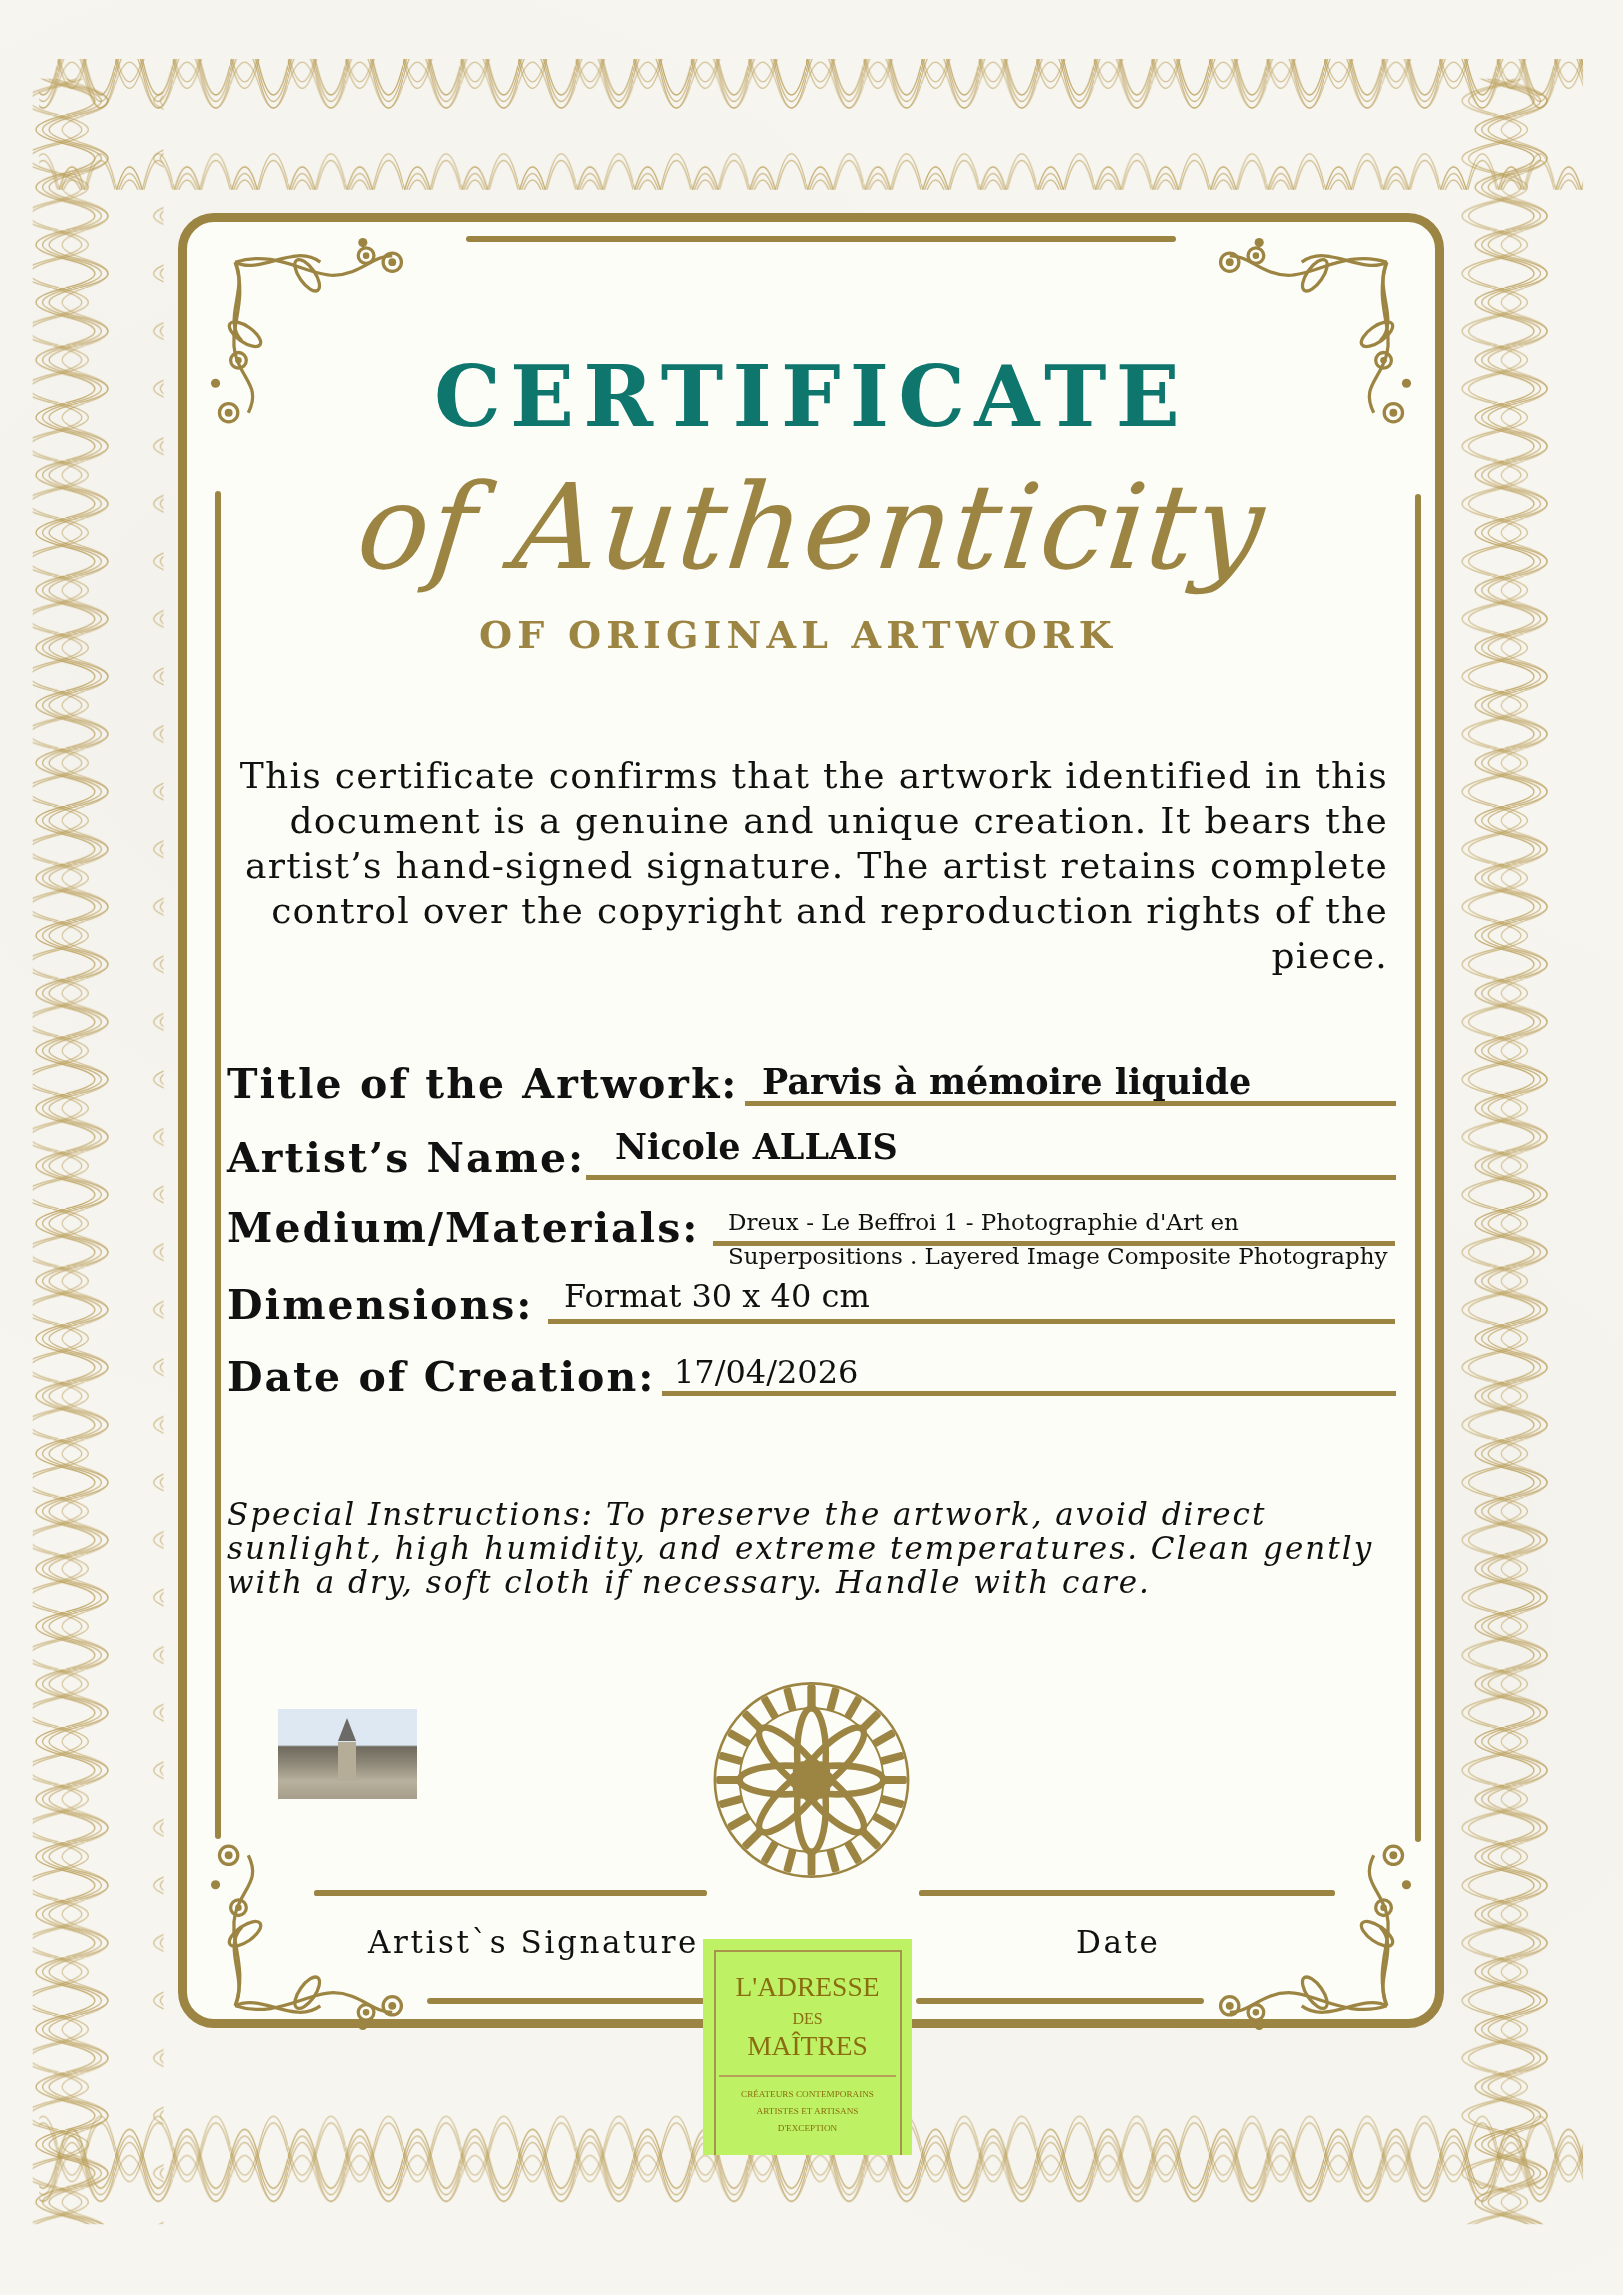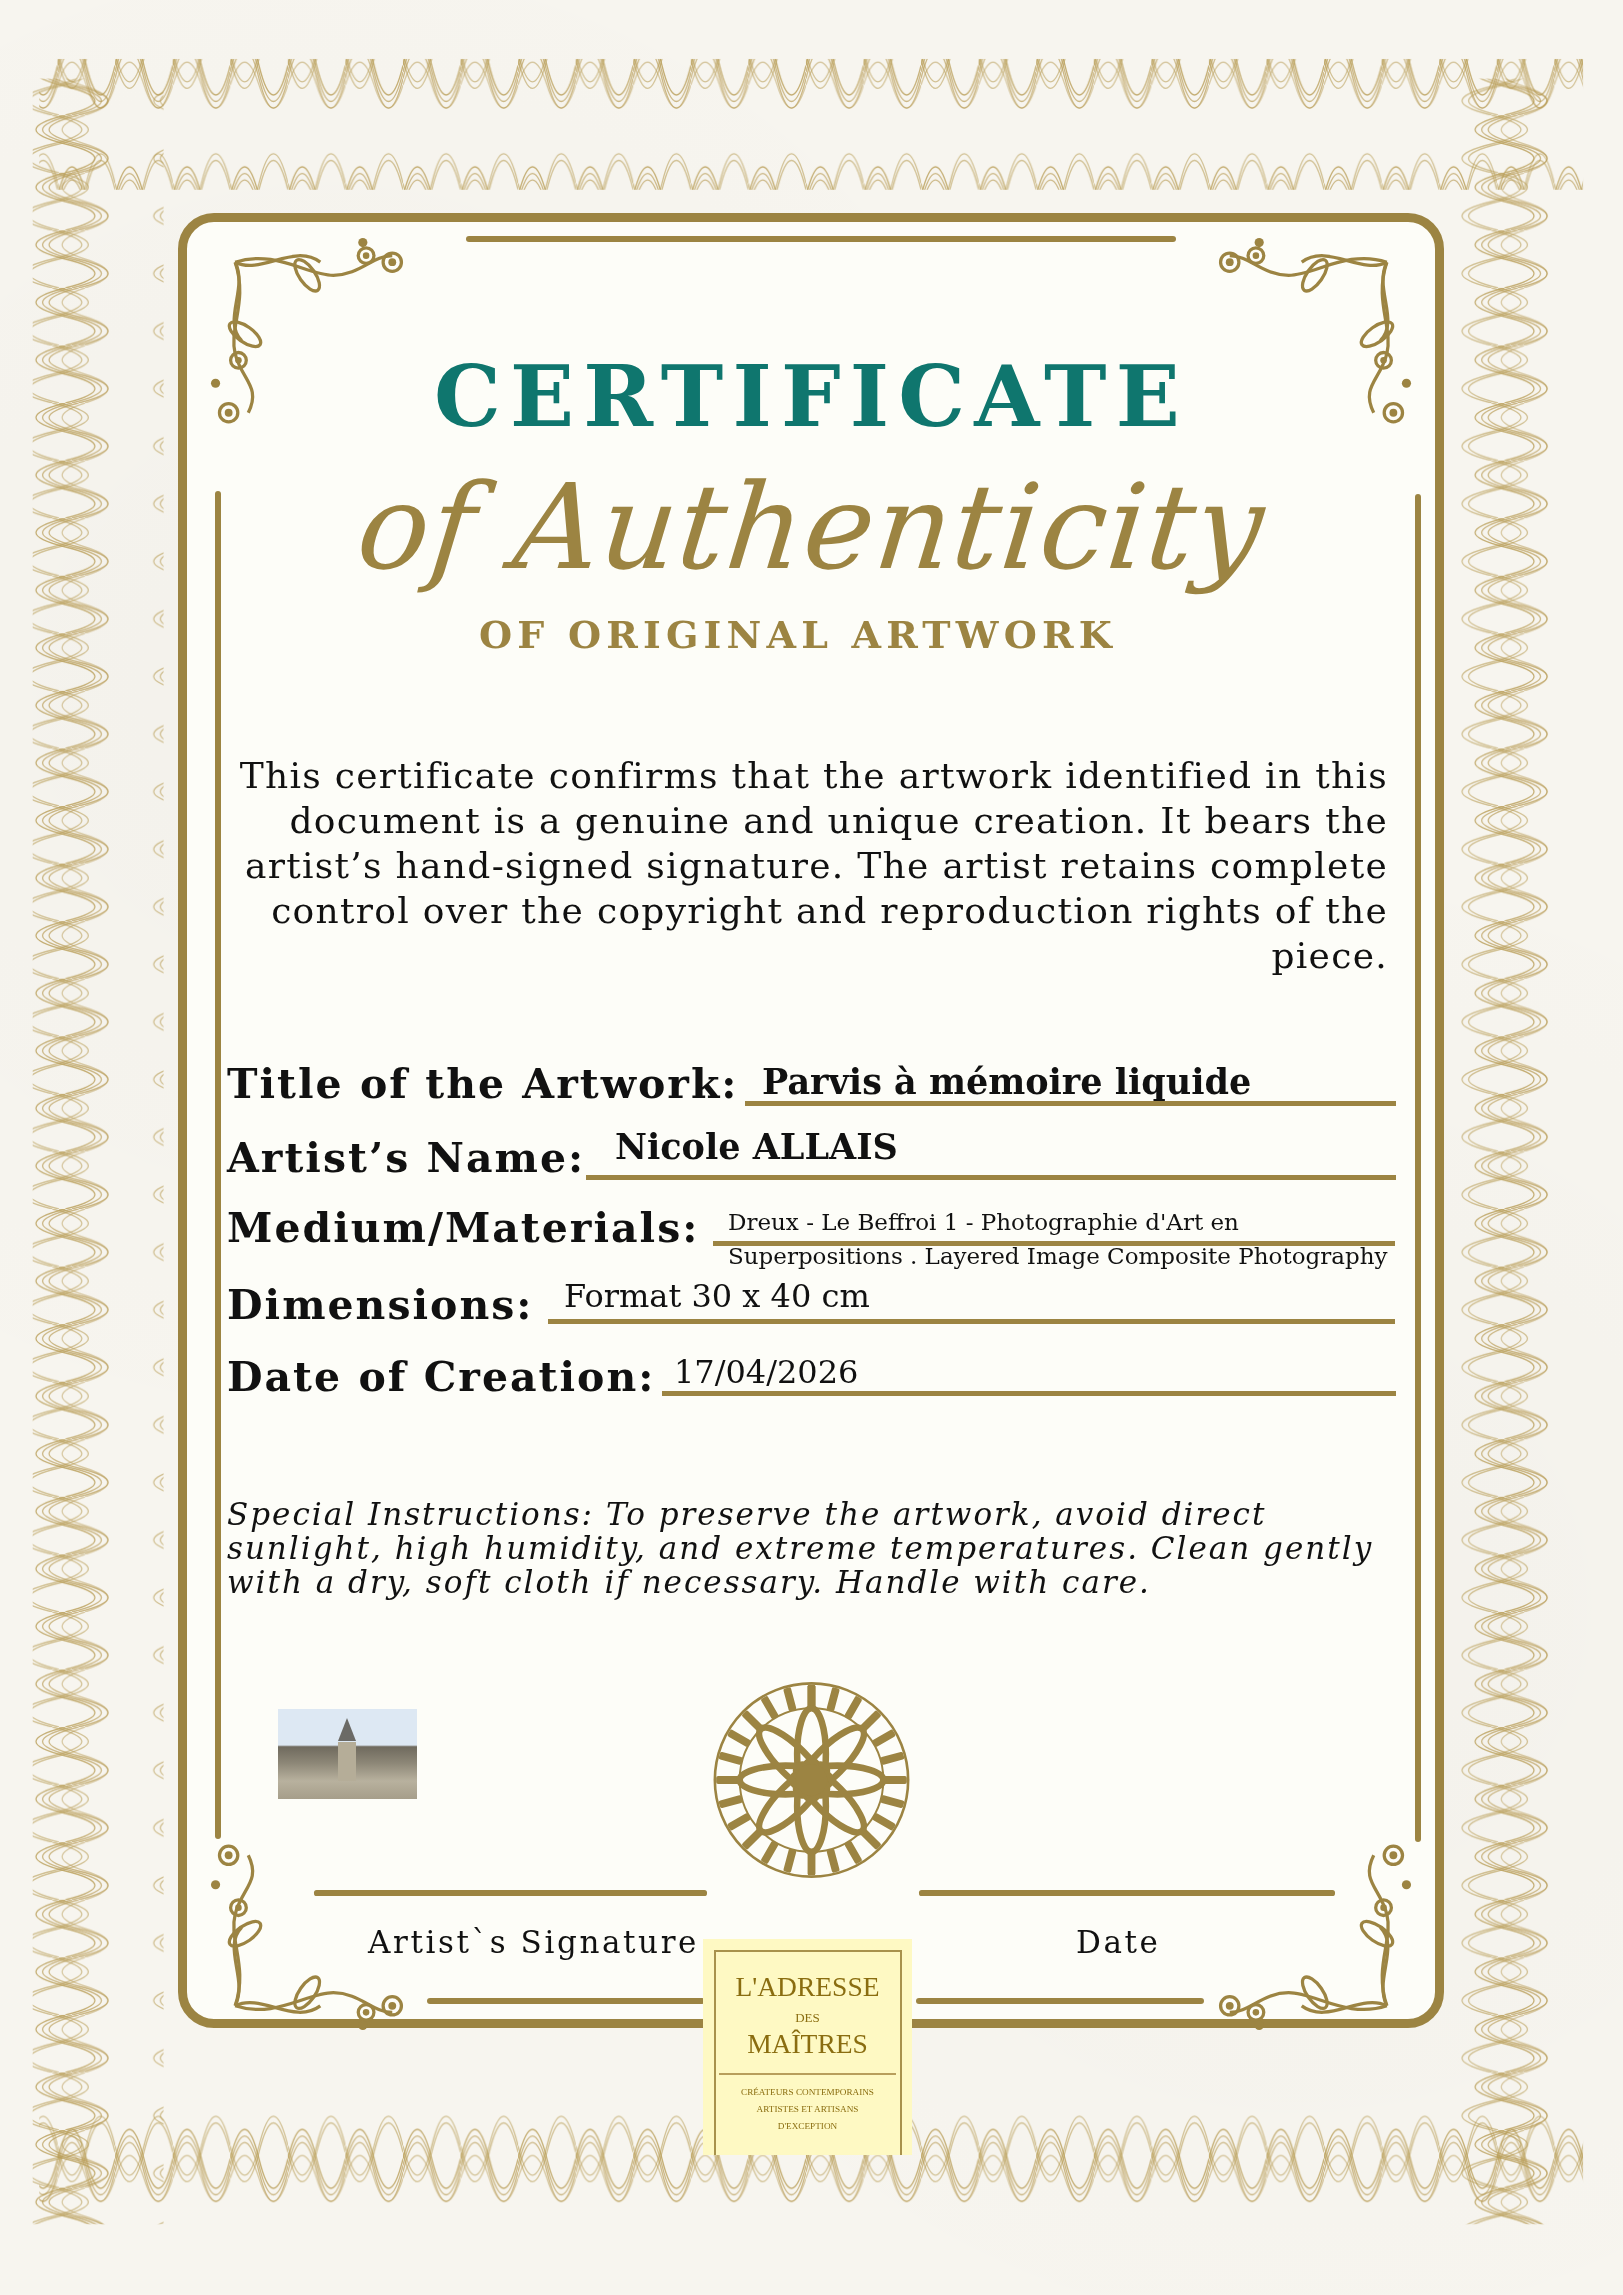--- a/index.html
+++ b/index.html
@@ -48,29 +48,29 @@
   .thumb {
     position:absolute; left:278px; top:1709px; width:139px; height:90px;
     background:linear-gradient(#dde8f3 0%, #dde8f3 40%, #6f6a5e 42%, #8d8777 60%, #b8b19e 80%, #a69e8a 100%);
   }
   .thumb .spire { position:absolute; left:60px; top:9.2px; width:0; height:0; border-left:9.2px solid transparent; border-right:9.2px solid transparent; border-bottom:23.6px solid #6b6a66; }
   .thumb .tower { position:absolute; left:60px; top:33px; width:18.3px; height:39px; background:#b5ad98; }
   .seal { position:absolute; left:707px; top:1682px; width:209px; height:196px; }
   .sig-line { position:absolute; height:5.9px; background:#9c8442; border-radius:2.6px; }
   .sig-label { position:absolute; font-family:"DejaVu Serif", serif; font-size:31px; letter-spacing:2.6px; color:#111; }
   .logo-box {
-    position:absolute; left:703px; top:1939px; width:209px; height:216px; background:#fef9c3;
+    position:absolute; left:703px; top:1939px; width:209px; height:216px; background:#bef264;
   }
   .logo-inner {
     position:absolute; left:10.5px; top:10.5px; right:10.5px; bottom:0;
     border:2px solid #a8924c; border-bottom:none; text-align:center; color:#8a6d10;
     font-family:"Liberation Serif", serif;
   }
   .logo-inner .l1 { font-size:27.5px; margin-top:19.6px; }
-  .logo-inner .l2 { font-size:13px; margin-top:6.5px; }
+  .logo-inner .l2 { font-size:16px; margin-top:6.5px; }
   .logo-inner .l3 { font-size:27.5px; margin-top:2.6px; }
   .logo-inner .sep { width:177px; height:2px; background:#b89f5c; margin:13px auto 9.2px; }
   .logo-inner .l4 { font-size:9.2px; line-height:17px; }
 </style>
 </head>
 <body>
 
 <svg class="guilloche" viewBox="0 0 2481 3508">
   <defs>
     <pattern id="waveH" x="0" y="0" width="88" height="200" patternUnits="userSpaceOnUse">

